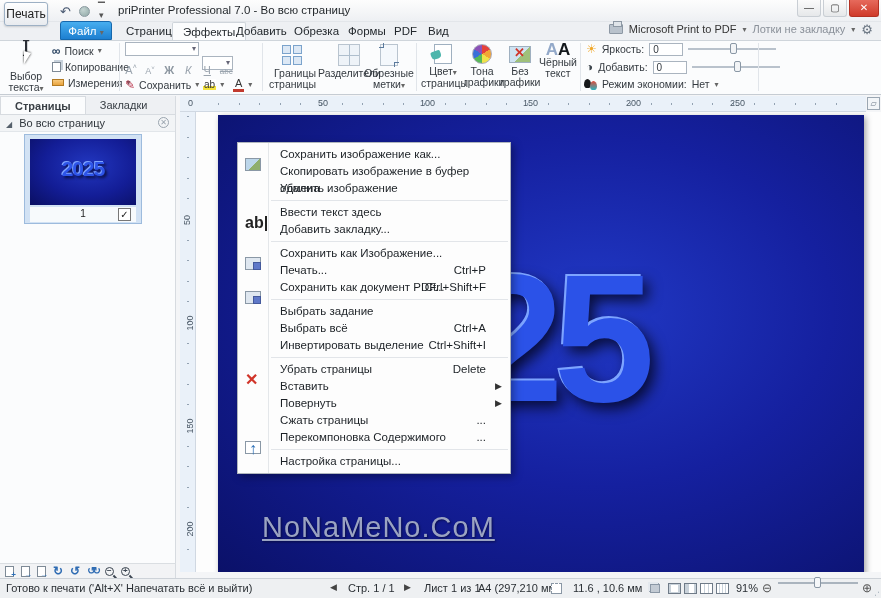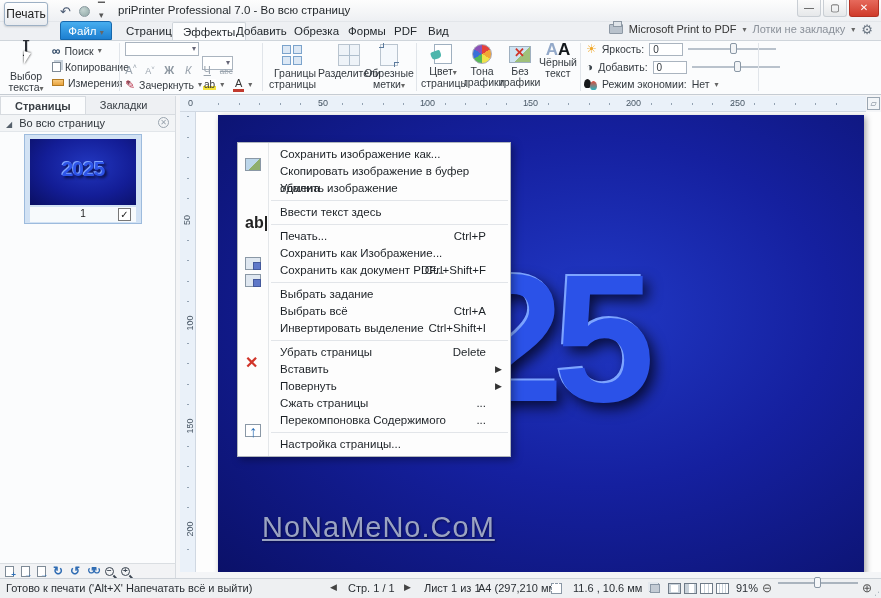--- a/index.html
+++ b/index.html
@@ -279,21 +279,21 @@
 <div class="abs" style="left:123px;top:60px;">
   <span class="fbtn"><span>А</span><sup style="font-size:7px;">˄</sup></span>
   <span class="fbtn" style="font-size:9px;"><span>А</span><sup style="font-size:6px;">˅</sup></span>
   <span class="fbtn"><b>Ж</b></span>
   <span class="fbtn"><i>К</i></span>
   <span class="fbtn" style="text-decoration:underline;">Ч</span>
   <span class="fbtn" style="text-decoration:line-through;font-size:8px;">abc</span>
 </div>
 <div class="abs mini-row" style="left:125px;top:77px;">
   <span class="ic-pen">✎</span>
-  <span>Зачеркнуть</span>
+  <span>Сохранить</span>
     <span class="dd">▾</span>
 </div>
 <div class="abs mini-row" style="left:203px;top:77px;justify-content:center;">
   <span class="hl">ab</span>
     <span class="dd">▾</span>
 </div>
 <div class="abs mini-row" style="left:233px;top:77px;">
   <span class="fc">А</span>
     <span class="dd">▾</span>
 </div>
@@ -434,28 +434,31 @@
     <span>Скопировать изображение в буфер обмена</span>
   </div>
   <div class="mi">
     <span>Удалить изображение</span>
   </div>
   <div class="msep"></div>
   <div class="mi">
     <span class="mic mic-ab">ab|</span>
     <span>Ввести текст здесь</span>
   </div>
+  <div class="mi">
+    <span>Добавить закладку...</span>
+  </div>
   <div class="msep"></div>
+  <div class="mi">
+    <span class="mic mic-save"></span>
+    <span>Сохранить как Изображение...</span>
+  </div>
   <div class="mi">
     <span>Печать...</span>
     <span class="sc">Ctrl+P</span>
-  </div>
-  <div class="mi">
-    <span class="mic mic-save"></span>
-    <span>Сохранить как Изображение...</span>
   </div>
   <div class="mi">
     <span class="mic mic-save"></span>
     <span>Сохранить как документ PDF...</span>
     <span class="sc">Ctrl+Shift+F</span>
   </div>
   <div class="msep"></div>
   <div class="mi">
     <span>Выбрать задание</span>
   </div>

